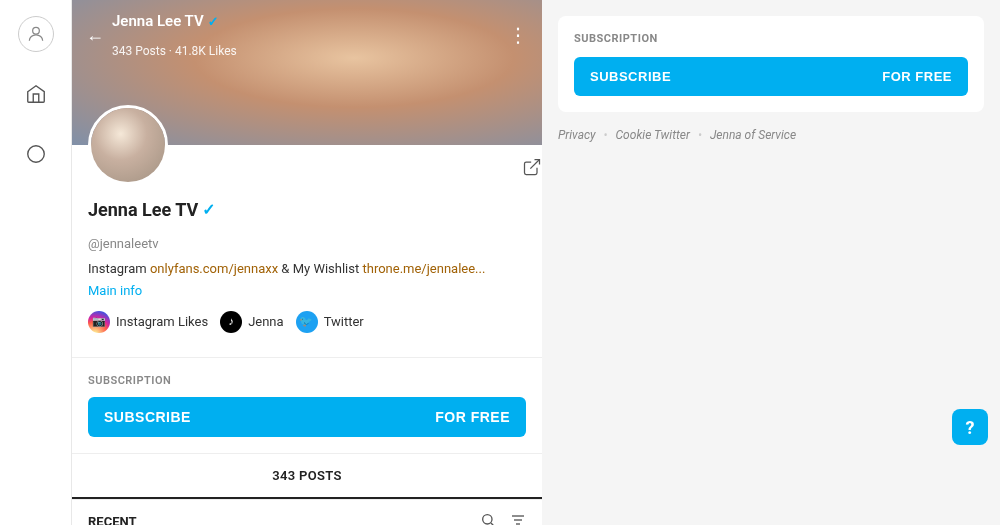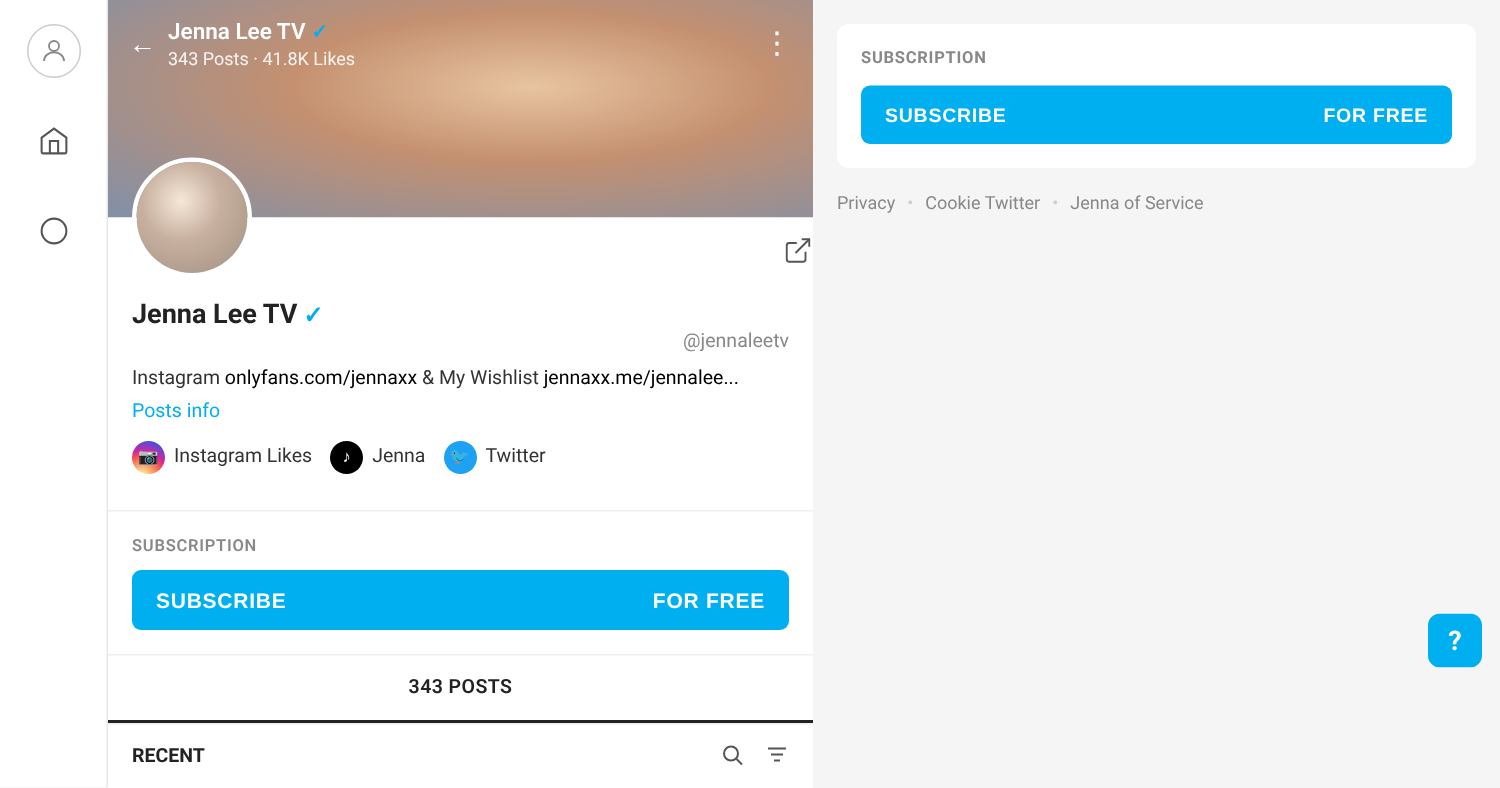--- a/index.html
+++ b/index.html
@@ -97,21 +97,21 @@
       color: #fff;
       font-size: 15px;
       font-weight: 600;
       display: flex;
       align-items: center;
       gap: 4px;
     }
     .cover-stats {
       color: rgba(255,255,255,0.9);
       font-size: 12px;
-      margin-top: 2px;
+      margin-top: 14px;
     }
     .more-btn {
       color: #fff;
       font-size: 20px;
       cursor: pointer;
       background: none;
       border: none;
       line-height: 1;
     }
 
@@ -162,31 +162,30 @@
       gap: 4px;
       margin-top: 4px;
     }
     .verified-badge {
       color: #00aff0;
       font-size: 16px;
     }
     .profile-handle {
       color: #888;
       font-size: 13px;
-      margin-top: 0;
-      text-align: right;
+      margin-top: 16px;
     }
     .profile-bio {
       font-size: 13px;
       color: #333;
       margin-top: 8px;
       line-height: 1.5;
     }
     .bio-link {
-      color: #000000;
+      color: #a16207;
       text-decoration: none;
     }
     .more-info-link {
       color: #00aff0;
       font-size: 13px;
       text-decoration: none;
       display: inline-block;
       margin-top: 4px;
     }
 
@@ -336,20 +335,21 @@
       letter-spacing: 0.5px;
     }
 
     .footer-links {
       display: flex;
       align-items: center;
       gap: 8px;
       font-size: 12px;
       color: #888;
       flex-wrap: wrap;
+      font-style: italic;
     }
     .footer-link {
       color: #888;
       text-decoration: none;
       cursor: pointer;
     }
     .footer-dot {
       color: #ccc;
     }
 
@@ -434,23 +434,23 @@
         </button>
       </div>
 
       <div class="profile-name">
         <span>Jenna Lee TV</span>
         <span class="verified-badge">✓</span>
       </div>
       <div class="profile-handle">@jennaleetv</div>
 
       <div class="profile-bio">
-        <span>Instagram </span><a href="#" class="bio-link">onlyfans.com/jennaxx</a><span> &amp; My Wishlist </span><a href="#" class="bio-link">jennaxx.me/jennalee...</a>
-      </div>
-      <a href="#" class="more-info-link">Posts info</a>
+        <span>Instagram </span><a href="#" class="bio-link">onlyfans.com/jennaxx</a><span> &amp; My Wishlist </span><a href="#" class="bio-link">throne.me/jennalee...</a>
+      </div>
+      <a href="#" class="more-info-link">Main info</a>
 
       
       <div class="social-links">
         <a href="#" class="social-link">
           <div class="social-icon instagram-icon" style="font-size:11px;">📷</div>
           <span>Instagram Likes</span>
         </a>
         <a href="#" class="social-link">
           <div class="social-icon tiktok-icon" style="font-size:11px;">♪</div>
           <span>Jenna</span>

